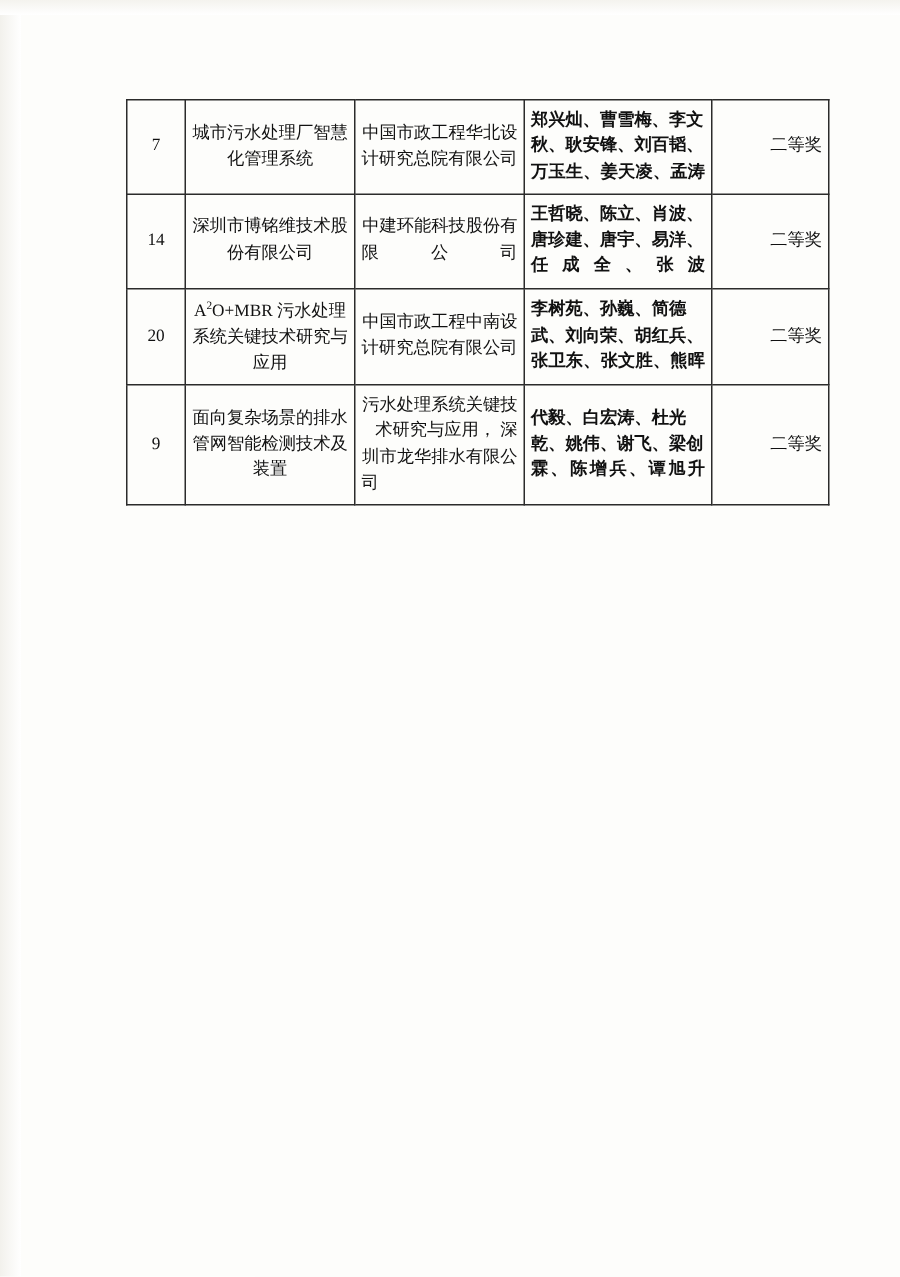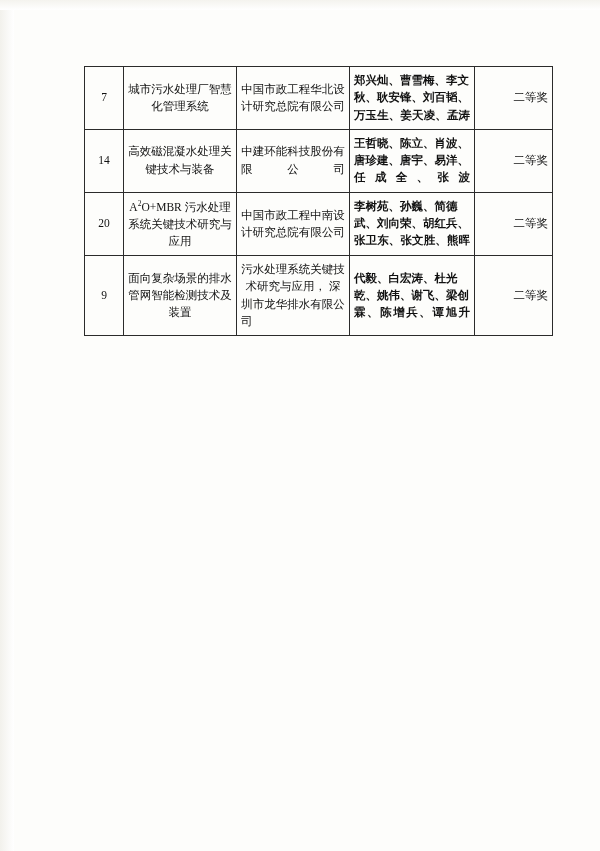--- a/index.html
+++ b/index.html
@@ -57,21 +57,21 @@
   td.col-no {
     width: 30px;
     text-align: center;
   }
   td.col-title {
     width: 104px;
     text-align: center;
   }
   td.col-org {
     width: 104px;
-    text-align: center;
+    text-align: right;
   }
   td.col-people {
     width: 116px;
     text-align: left;
     font-weight: bold;
   }
   td.col-prize {
     width: 69px;
     text-align: right;
     white-space: nowrap;
@@ -102,21 +102,21 @@
         <tr>
           <td class="col-no">7</td>
           <td class="col-title title-center">城市污水处理厂智慧化管理系统</td>
           <td class="col-org justified">中国市政工程华北设计研究总院有限公司</td>
           <td class="col-people justified">郑兴灿、曹雪梅、李文秋、耿安锋、刘百韬、万玉生、姜天凌、孟涛</td>
           <td class="col-prize">二等奖</td>
         </tr>
 
         <tr>
           <td class="col-no">14</td>
-          <td class="col-title title-center">高效磁混凝水处理关键技术与装备</td>
+          <td class="col-title title-center">深圳市博铭维技术股份有限公司</td>
           <td class="col-org justified">中建环能科技股份有限公司</td>
           <td class="col-people justified">王哲晓、陈立、肖波、唐珍建、唐宇、易洋、任成全、张波</td>
           <td class="col-prize">二等奖</td>
         </tr>
 
         <tr>
           <td class="col-no">20</td>
           <td class="col-title title-center"><span>A</span><sup>2</sup><span>O+MBR 污水处理系统关键技术研究与应用</span></td>
           <td class="col-org justified">中国市政工程中南设计研究总院有限公司</td>
           <td class="col-people justified">李树苑、孙巍、简德武、刘向荣、胡红兵、张卫东、张文胜、熊晖</td>

